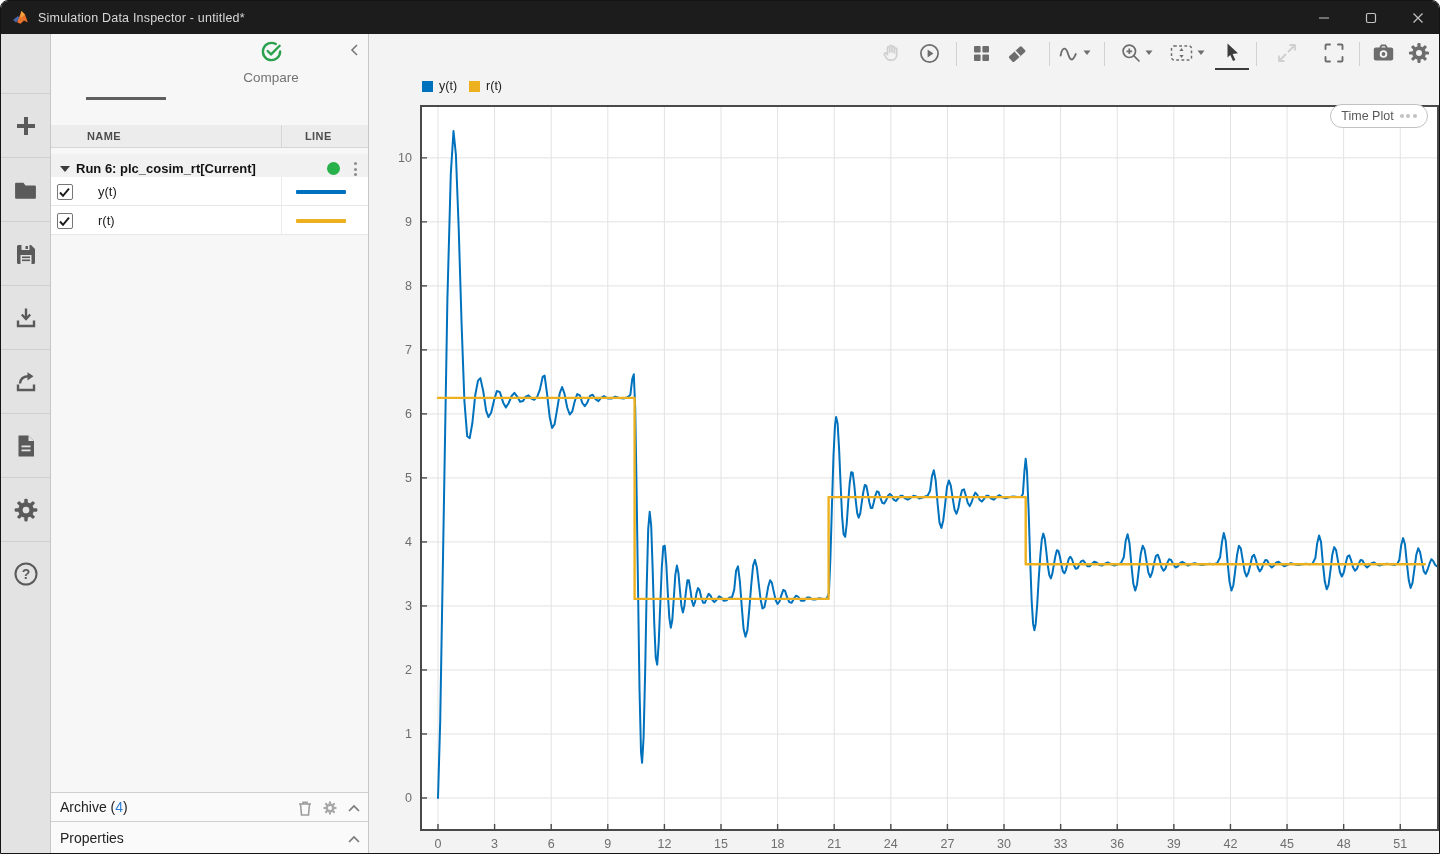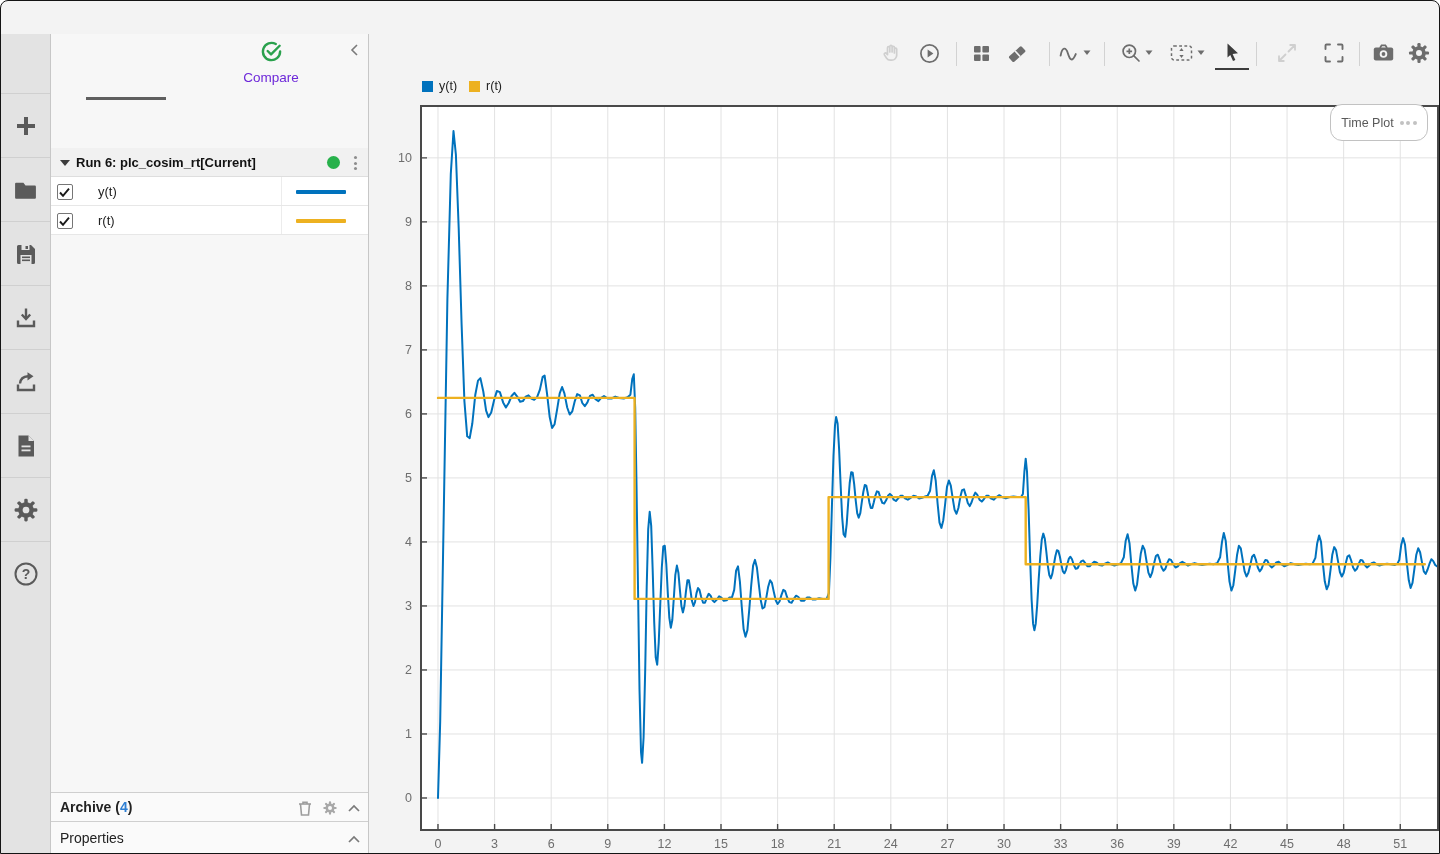--- a/index.html
+++ b/index.html
@@ -10,70 +10,95 @@
   .titlebar .title{margin-left:9px;font-size:12.5px;color:#d8d8d8;letter-spacing:.2px;}
   .wctrls{position:absolute;right:0;top:0;height:33px;display:flex;}
   .wbtn{width:47px;height:33px;display:flex;align-items:center;justify-content:center;}
   
   .iconstrip{position:absolute;left:0;top:33px;width:50px;height:821px;background:#e3e3e3;border-right:1px solid #c7c7c7;box-sizing:border-box;}
   .strip-btn{position:absolute;left:0;width:49px;height:64px;display:flex;align-items:center;justify-content:center;border-top:1px solid #d0d0d0;}
   
   .leftpanel{position:absolute;left:50px;top:33px;width:318px;height:821px;background:#f7f7f7;border-right:1px solid #c7c7c7;box-sizing:border-box;}
   .tabbar{position:absolute;left:0;top:0;width:100%;height:67px;}
   .tab{position:absolute;top:6px;width:150px;text-align:center;cursor:pointer;}
-  .tab .tab-label{display:block;margin-top:3px;font-size:13.5px;color:#6d28d9;}
+  .tab .tab-label{display:block;margin-top:3px;font-size:13.5px;color:#737373;}
   .tab.active .tab-label{color:#161616;font-weight:bold;}
   .tab-underline{position:absolute;left:35px;top:63px;width:80px;height:3px;background:#5f5f5f;}
   .collapse-chevron{position:absolute;right:5px;top:8px;width:16px;height:16px;}
   .filterrow{position:absolute;left:0;top:68px;width:100%;height:23px;background:#fff;border-top:1px solid #cdcdcd;border-bottom:1px solid #cdcdcd;box-sizing:border-box;}
   .filterrow input{width:100%;height:100%;border:none;outline:none;background:transparent;font-size:13px;padding:0 8px;box-sizing:border-box;color:#222;font-family:"Liberation Sans",sans-serif;}
   .filterrow input::placeholder{color:#9a9a9a;}
   .thead{position:absolute;left:0;top:91px;width:100%;height:23px;background:#ececec;border-bottom:1px solid #d6d6d6;box-sizing:border-box;font-size:11px;font-weight:bold;color:#4d4d4d;letter-spacing:.4px;}
   .thead .c-name{position:absolute;left:36px;top:5px;}
   .thead .c-line{position:absolute;left:254px;top:5px;}
   .thead::after{content:"";position:absolute;left:230px;top:0;bottom:0;width:1px;background:#d6d6d6;}
-  .runrow{position:absolute;left:0;top:114px;width:100%;height:29px;background:#f1f1f1;border-bottom:1px solid #dedede;box-sizing:border-box;}
+  .runrow{position:absolute;left:0;top:120px;width:100%;height:29px;background:#f1f1f1;border-bottom:1px solid #dedede;box-sizing:border-box;}
   .runrow .tri{position:absolute;left:9px;top:12px;width:0;height:0;border-left:5px solid transparent;border-right:5px solid transparent;border-top:6px solid #3c3c3c;}
   .runrow .runlabel{position:absolute;left:25px;top:7px;font-size:13px;font-weight:bold;color:#121212;}
   .run-dot{position:absolute;left:276px;top:8px;width:13px;height:13px;border-radius:50%;background:#27b14b;}
   .kebab{position:absolute;left:297px;top:5px;width:14px;height:20px;display:flex;flex-direction:column;align-items:center;justify-content:center;gap:2.5px;}
   .kebab i{width:3px;height:3px;border-radius:50%;background:#8c8c8c;}
   #signal-rows{position:absolute;left:0;top:143px;width:100%;}
   .sigrow{position:relative;width:100%;height:29px;background:#fff;border-bottom:1px solid #e7e7e7;box-sizing:border-box;}
   .sigrow::after{content:"";position:absolute;left:230px;top:0;bottom:0;width:1px;background:#ececec;}
   .sigrow .cb{position:absolute;left:6px;top:7px;width:14px;height:14px;background:#fff;border:1px solid #767676;border-radius:2px;}
   .sigrow .signame{position:absolute;left:47px;top:7px;font-size:13px;color:#222;}
   .sigrow .swatch{position:absolute;left:245px;top:13px;width:50px;height:4px;border-radius:1px;}
   .archbar{position:absolute;left:0;top:758px;width:100%;height:29px;background:#fafafa;border-top:1px solid #cfcfcf;box-sizing:border-box;}
-  .archbar .archlabel{position:absolute;left:9px;top:6px;font-size:14px;color:#222;font-weight:bold;}
+  .archbar .archlabel{position:absolute;left:9px;top:6px;font-size:14px;color:#222;}
   .archlabel .count{color:#2e7fd4;}
   .propbar{position:absolute;left:0;top:787px;width:100%;height:40px;background:#fafafa;border-top:1px solid #cfcfcf;box-sizing:border-box;}
   .propbar .proplabel{position:absolute;left:9px;top:8px;font-size:14px;color:#222;}
   .bar-ico{position:absolute;top:6px;width:18px;height:18px;}
   
   .main{position:absolute;left:368px;top:33px;width:1072px;height:821px;background:#f3f3f3;}
   .tb-btn{position:absolute;top:4px;height:30px;display:flex;align-items:center;justify-content:center;}
   .tb-div{position:absolute;top:8px;width:1px;height:24px;background:#d2d2d2;}
   .tb-caret{position:absolute;top:16px;width:8px;height:6px;}
   .tb-btn.selected{border-bottom:2px solid #3c3c3c;}
   .legend{position:absolute;left:53px;top:45px;display:flex;align-items:center;gap:12px;}
   .legend .item{display:flex;align-items:center;gap:6px;}
   .legend .sw{width:11px;height:11px;}
   .legend .lbl{font-size:12.5px;color:#222;}
-  .chip{position:absolute;left:961px;top:70px;width:98px;height:37px;background:#fff;border:1.5px solid #c2c2c2;border-radius:12px;box-sizing:border-box;display:flex;align-items:center;justify-content:center;gap:6px;z-index:5;}
+  .chip{position:absolute;left:961px;top:70px;width:98px;height:24px;background:#fff;border:1.5px solid #c2c2c2;border-radius:12px;box-sizing:border-box;display:flex;align-items:center;justify-content:center;gap:6px;z-index:5;}
   .chip .chiplabel{font-size:12.5px;color:#595959;}
   .chip .dots{display:flex;gap:2.5px;}
   .chip .dots i{width:4px;height:4px;border-radius:50%;background:#c2c2c2;}
   #chart-svg{position:absolute;left:0;top:39px;}
 </style>
 </head>
 <body>
 
 <div class="window">
 
+  <div class="titlebar">
+    <svg class="logo" viewBox="0 0 17 17">
+      <path d="M1 11 L6 7 L8.2 9.6 L4 13.4 Z" fill="#4a66a8"></path>
+      <path d="M5.2 13.6 L9.4 2 L13 5.4 L15.8 13.6 L12 11.4 L8.6 14.8 Z" fill="#e8712c"></path>
+      <path d="M8.2 9.6 L9.4 2 L13 5.4 Z" fill="#f2a33c"></path>
+    </svg>
+    <span class="title">Simulation Data Inspector - untitled*</span>
+    <div class="wctrls">
+      <div class="wbtn">
+        <svg width="12" height="12" viewBox="0 0 12 12">
+            <line x1="1" y1="6" x2="11" y2="6" stroke="#c4c4c4" stroke-width="1.2"></line>
+          </svg>
+      </div>
+      <div class="wbtn">
+        <svg width="12" height="12" viewBox="0 0 12 12">
+            <rect x="1.5" y="1.5" width="9" height="9" rx="1.5" fill="none" stroke="#c4c4c4" stroke-width="1.2"></rect>
+          </svg>
+      </div>
+      <div class="wbtn">
+        <svg width="12" height="12" viewBox="0 0 12 12">
+            <path d="M1.5 1.5 L10.5 10.5 M10.5 1.5 L1.5 10.5" stroke="#c4c4c4" stroke-width="1.2"></path>
+          </svg>
+      </div>
+    </div>
+  </div>
 
   <div class="iconstrip">
     <div class="strip-btn" style="top:59px">
       <svg width="24" height="24" viewBox="0 0 24 24">
           <path d="M10 3 h4 v7 h7 v4 h-7 v7 h-4 v-7 h-7 v-4 h7 z" fill="#5a5a5a"></path>
         </svg>
     </div>
     <div class="strip-btn" style="top:123px">
       <svg width="25" height="25" viewBox="0 0 24 24">
           <path d="M2 5.5 a1 1 0 0 1 1-1 h7 l2 2.8 h9 a1 1 0 0 1 1 1 V19 a1 1 0 0 1 -1 1 H3 a1 1 0 0 1 -1 -1 z" fill="#5a5a5a"></path>
@@ -140,20 +165,24 @@
         </svg>
         <span class="tab-label">Compare</span>
       </div>
       <div class="tab-underline"></div>
       <svg class="collapse-chevron" viewBox="0 0 16 16">
         <path d="M10 3 L5 8 l5 5" fill="none" stroke="#7a7a7a" stroke-width="1.6"></path>
       </svg>
     </div>
 
 
+    <div class="thead">
+      <span class="c-name">NAME</span>
+      <span class="c-line">LINE</span>
+    </div>
 
     <div class="runrow">
       <span class="tri"></span>
       <span class="runlabel">Run 6: plc_cosim_rt[Current]</span>
       <span class="run-dot"></span>
       <span class="kebab">
           <i></i>
           <i></i>
           <i></i>
         </span>

